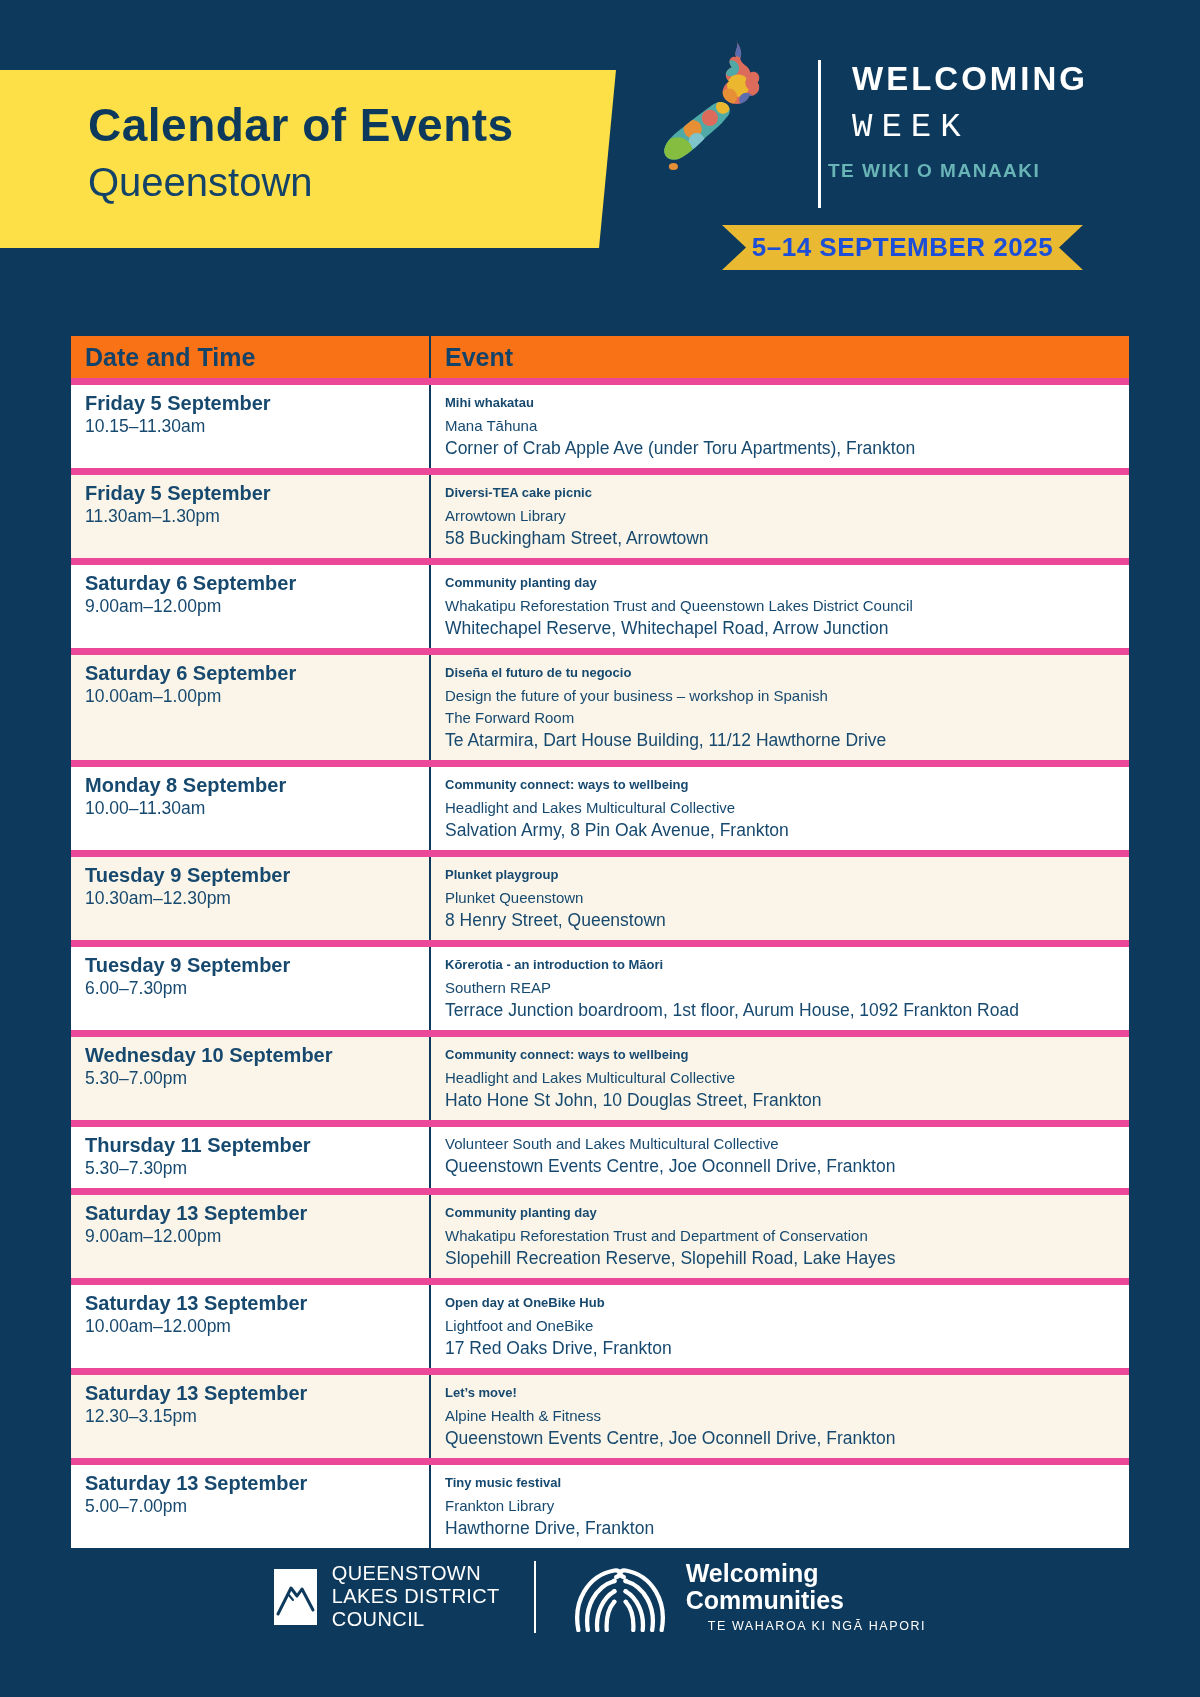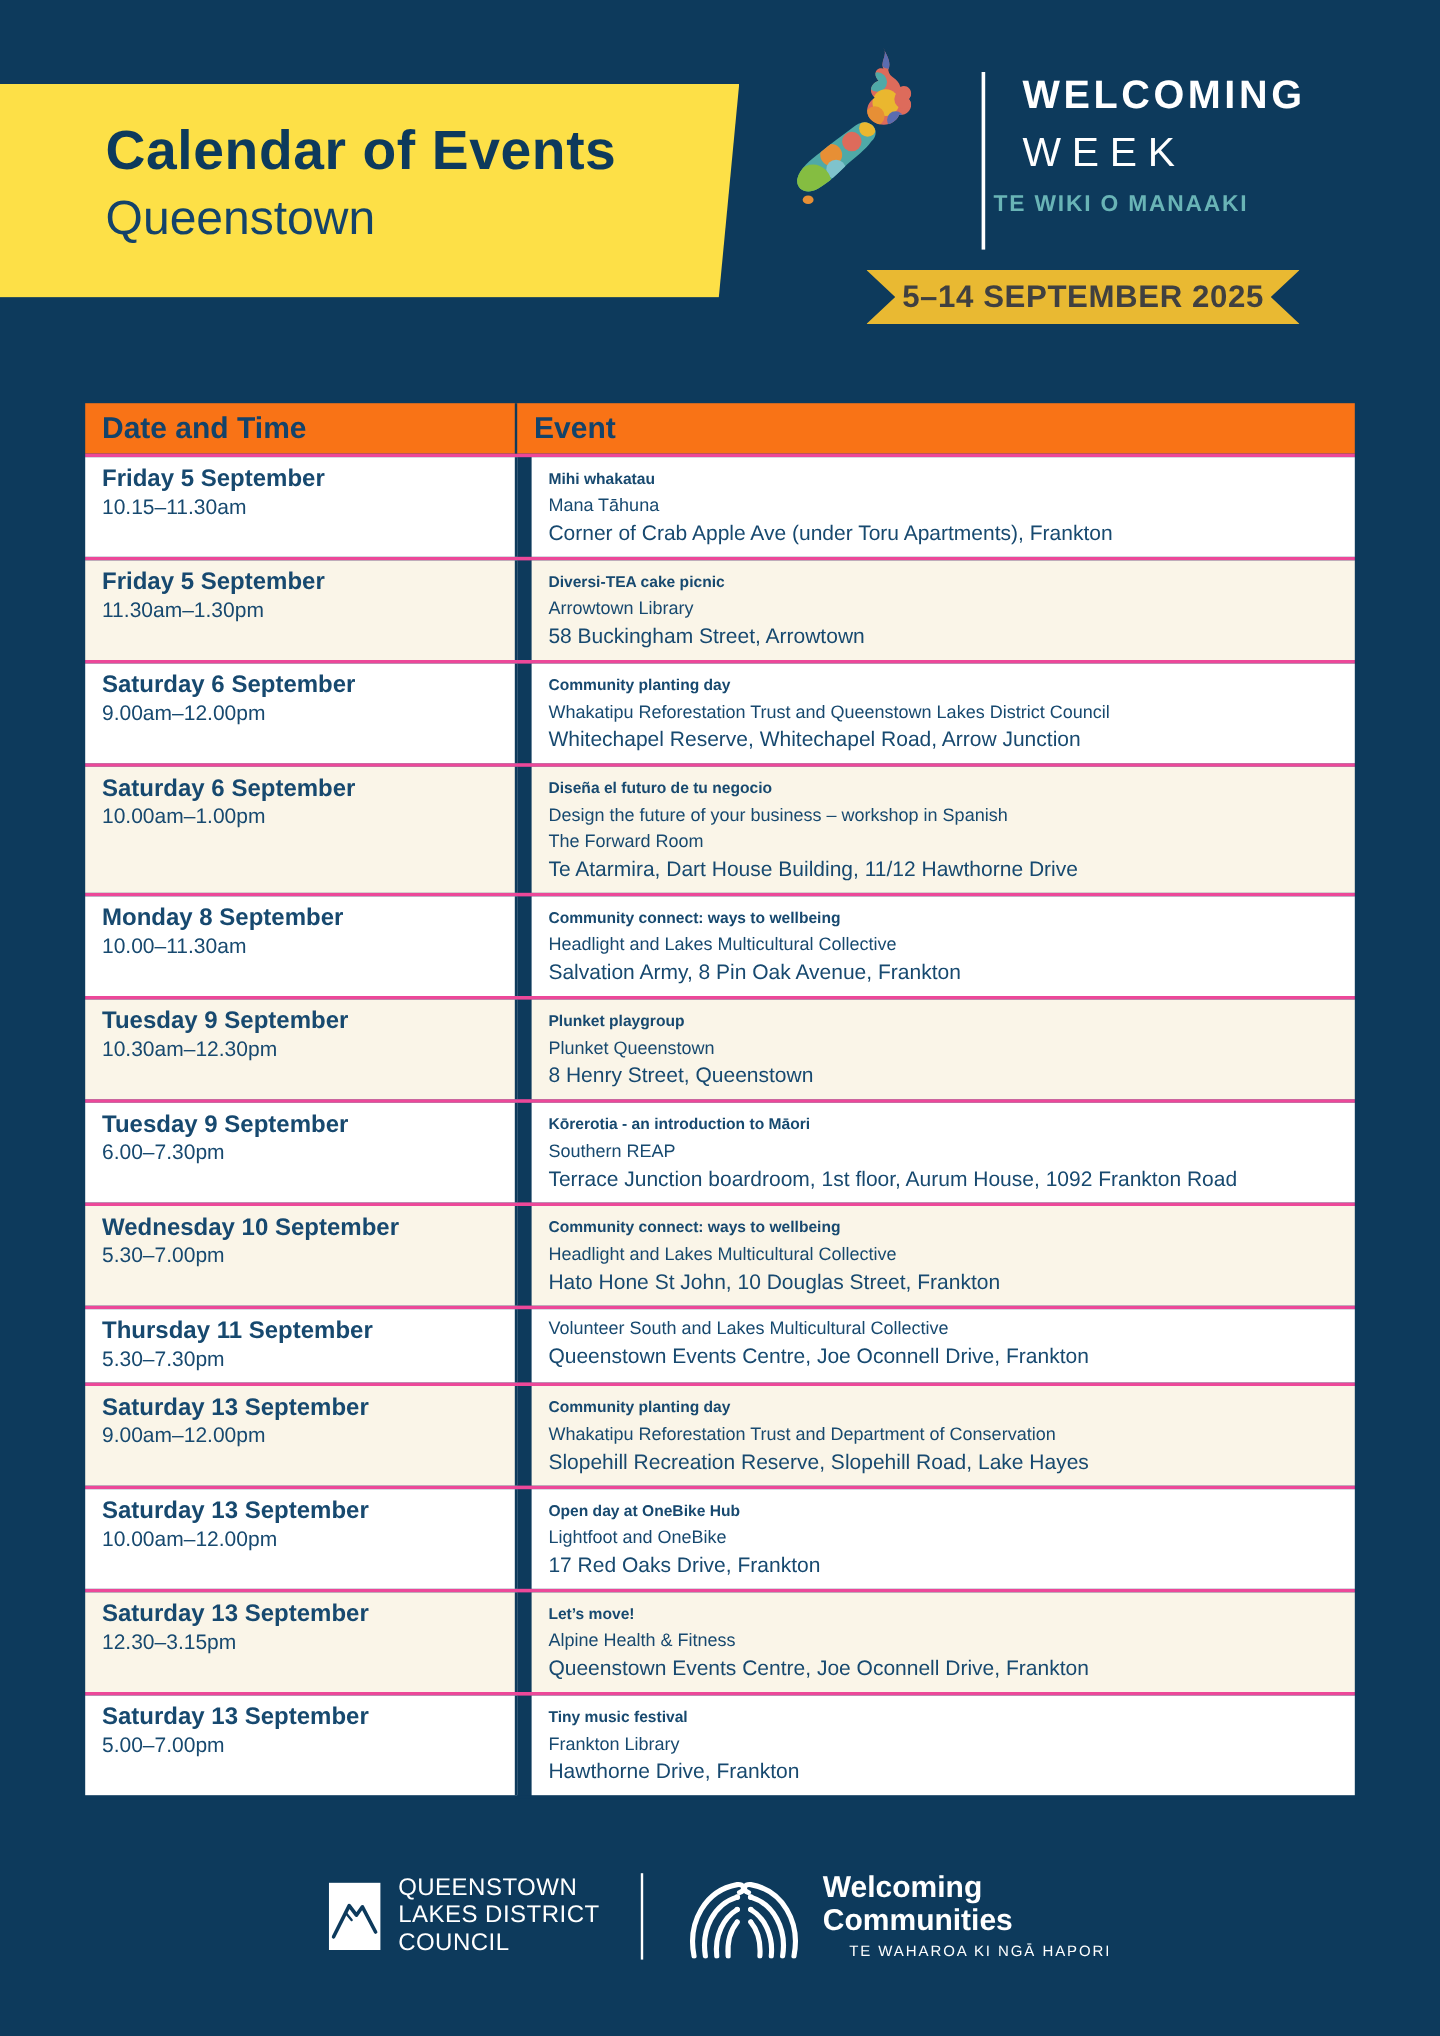--- a/index.html
+++ b/index.html
@@ -11,38 +11,38 @@
   
   .title-band{
     position:absolute;top:70px;left:0;width:616px;height:178px;background:#fde047;
     clip-path:polygon(0 0,100% 0,calc(100% - 17px) 100%,0 100%);
   }
   .main-title{position:absolute;left:88px;top:28px;font-size:46px;font-weight:700;color:#0d3a5c;letter-spacing:.5px;}
   .sub-title{position:absolute;left:88px;top:90px;font-size:40px;font-weight:400;color:#14436a;}
   .nz-map{position:absolute;left:648px;top:38px;width:148px;height:172px;}
   .logo-divider{position:absolute;left:818px;top:60px;width:3px;height:148px;background:#ffffff;}
   .ww-line1{position:absolute;left:852px;top:60px;font-size:33px;font-weight:700;color:#ffffff;letter-spacing:3px;}
-  .ww-line2{position:absolute;left:852px;top:108px;font-size:34px;font-weight:300;color:#ffffff;letter-spacing:9px;}
+  .ww-line2{position:absolute;left:852px;top:108px;font-size:34px;font-weight:300;color:#ffffff;letter-spacing:9px;font-family:Liberation Mono, monospace;}
   .ww-line3{position:absolute;left:828px;top:160px;font-size:19px;font-weight:700;color:#69b4b6;letter-spacing:1.5px;}
   .date-ribbon{
     position:absolute;left:722px;top:225px;width:361px;height:45px;background:#e9b932;
     clip-path:polygon(0 0,100% 0,calc(100% - 24px) 50%,100% 100%,0 100%,24px 50%);
     display:flex;align-items:center;justify-content:center;
   }
-  .date-ribbon span{font-size:26px;font-weight:700;color:#404040;letter-spacing:.5px;}
+  .date-ribbon span{font-size:26px;font-weight:700;color:#1d4ed8;letter-spacing:.5px;}
   
   .events-table{
     position:absolute;left:68px;top:334px;width:1064px;
     border:3px solid #0d3a5c;border-top-width:2px;
   }
   .t-head{display:flex;background:#f97316;}
   .t-head .hcell{padding:7px 14px;font-size:25px;line-height:28px;font-weight:700;color:#14436a;}
   .c1{flex:0 0 360px;width:360px;border-right:2px solid #0d3a5c;}
   .c2{flex:1;}
-  .t-row{display:flex;border-top:3px solid #ec4899;gap:12px;}
+  .t-row{display:flex;border-top:7px solid #ec4899;}
   .t-row:nth-child(odd) .cell{background:#ffffff;}
   .t-row:nth-child(even) .cell{background:#faf5e8;}
   .cell{padding:6px 14px 9px;color:#17496f;}
   .date{font-size:20px;line-height:24px;font-weight:700;}
   .time{font-size:17.5px;line-height:22px;margin-top:0;}
   .title{font-size:13px;line-height:24px;font-weight:700;}
   .org-line{font-size:15px;line-height:22px;}
   .loc{font-size:17.5px;line-height:22px;}
   
   .footer{

